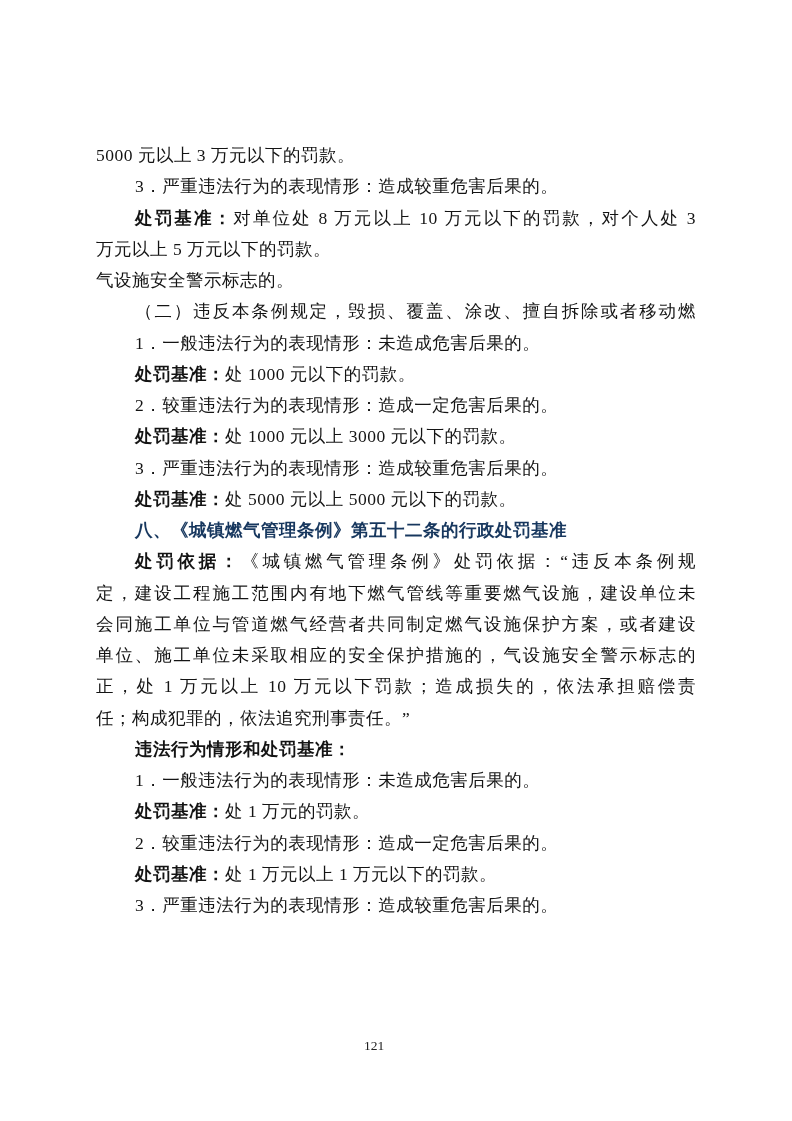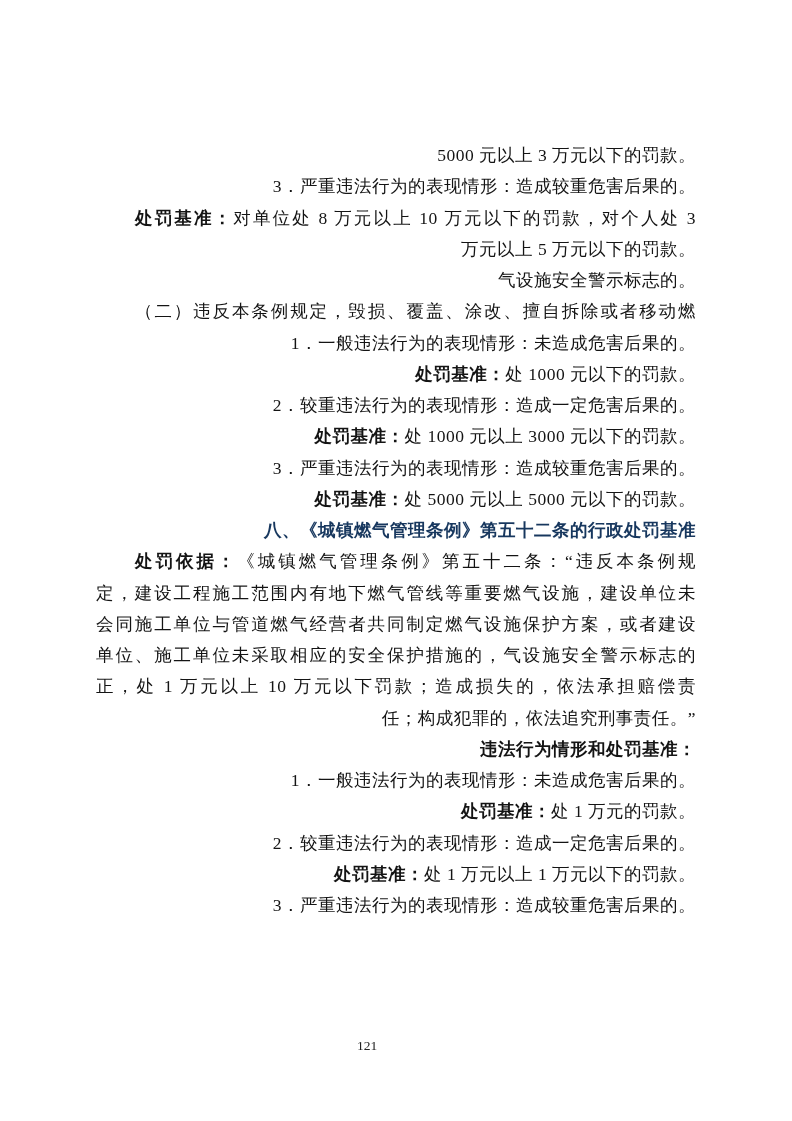--- a/index.html
+++ b/index.html
@@ -23,41 +23,41 @@
   .content {
     position: absolute;
     left: 96px;
     top: 140px;
     width: 600px;
   }
   .line {
     font-size: 17.5px;
     line-height: 31.25px;
     height: 31.25px;
-    text-align: right;
+    text-align: left;
     letter-spacing: 0.5px;
   }
   .line.indent {
     text-indent: 39px;
   }
   .line.justify {
     text-align: justify;
     text-align-last: justify;
   }
   .line.heading {
     font-weight: bold;
     color: var(--heading-color, #17375E);
   }
   .seg.bold {
     font-weight: bold;
   }
   .page-number {
     position: absolute;
     top: 1038px;
-    left: 5px;
+    left: 12px;
     width: 724px;
     text-align: center;
     font-size: 13.5px;
     color: #222222;
   }
 </style>
 </head>
 <body style="color: rgb(20, 20, 20);">
 
 <div class="page">
@@ -68,21 +68,21 @@
       <div class="line"><span class="seg">万元以上 5 万元以下的罚款。</span></div>
       <div class="line"><span class="seg">气设施安全警示标志的。</span></div>
       <div class="line indent justify"><span class="seg">（二）违反本条例规定，毁损、覆盖、涂改、擅自拆除或者移动燃</span></div>
       <div class="line indent"><span class="seg">1．一般违法行为的表现情形：未造成危害后果的。</span></div>
       <div class="line indent"><span class="seg bold">处罚基准：</span><span class="seg">处 1000 元以下的罚款。</span></div>
       <div class="line indent"><span class="seg">2．较重违法行为的表现情形：造成一定危害后果的。</span></div>
       <div class="line indent"><span class="seg bold">处罚基准：</span><span class="seg">处 1000 元以上 3000 元以下的罚款。</span></div>
       <div class="line indent"><span class="seg">3．严重违法行为的表现情形：造成较重危害后果的。</span></div>
       <div class="line indent"><span class="seg bold">处罚基准：</span><span class="seg">处 5000 元以上 5000 元以下的罚款。</span></div>
       <div class="line indent heading"><span class="seg bold">八、《城镇燃气管理条例》第五十二条的行政处罚基准</span></div>
-      <div class="line indent justify"><span class="seg bold">处罚依据：</span><span class="seg">《城镇燃气管理条例》第五十二条：“违反本条例规</span></div>
+      <div class="line indent justify"><span class="seg bold">处罚依据：</span><span class="seg">《城镇燃气管理条例》处罚依据：“违反本条例规</span></div>
       <div class="line justify"><span class="seg">定，建设工程施工范围内有地下燃气管线等重要燃气设施，建设单位未</span></div>
       <div class="line justify"><span class="seg">会同施工单位与管道燃气经营者共同制定燃气设施保护方案，或者建设</span></div>
       <div class="line justify"><span class="seg">单位、施工单位未采取相应的安全保护措施的，气设施安全警示标志的</span></div>
       <div class="line justify"><span class="seg">正，处 1 万元以上 10 万元以下罚款；造成损失的，依法承担赔偿责</span></div>
       <div class="line"><span class="seg">任；构成犯罪的，依法追究刑事责任。”</span></div>
       <div class="line indent"><span class="seg bold">违法行为情形和处罚基准：</span></div>
       <div class="line indent"><span class="seg">1．一般违法行为的表现情形：未造成危害后果的。</span></div>
       <div class="line indent"><span class="seg bold">处罚基准：</span><span class="seg">处 1 万元的罚款。</span></div>
       <div class="line indent"><span class="seg">2．较重违法行为的表现情形：造成一定危害后果的。</span></div>
       <div class="line indent"><span class="seg bold">处罚基准：</span><span class="seg">处 1 万元以上 1 万元以下的罚款。</span></div>

